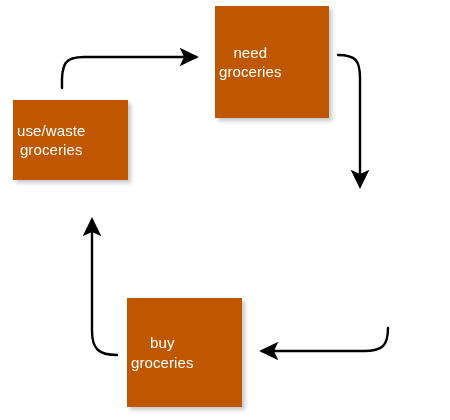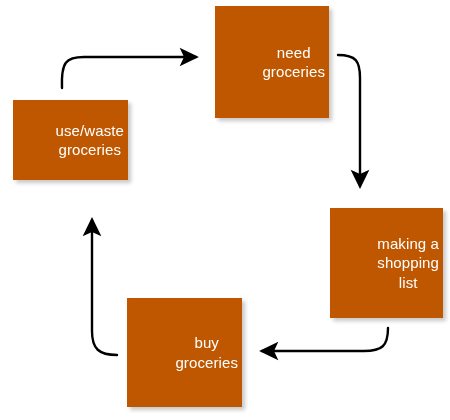--- a/index.html
+++ b/index.html
@@ -15,21 +15,21 @@
     width: 450px;
     height: 420px;
     background: #ffffff;
     overflow: hidden;
   }
   .node {
     position: absolute;
     box-sizing: border-box;
     display: flex;
     align-items: center;
-    justify-content: flex-end;
+    justify-content: flex-start;
     text-align: center;
     color: #ffffff;
     font-size: 15px;
     line-height: 1.28;
     letter-spacing: 0.1px;
     background: #bf5700;
     box-shadow: 3px 3px 4px rgba(0,0,0,0.22);
     padding: 4px;
     -webkit-font-smoothing: antialiased;
   }
@@ -75,24 +75,19 @@
   <div class="node" id="node-need-groceries">
     <span class="node-label">need
 groceries</span>
   </div>
 
   <div class="node" id="node-use-waste">
     <span class="node-label">use/waste
 groceries</span>
   </div>
 
-  <div class="node" id="node-shopping-list">
-    <span class="node-label">making a
-shopping
-list</span>
-  </div>
 
   <div class="node" id="node-buy-groceries">
     <span class="node-label">buy
 groceries</span>
   </div>
 
 </div>
 
 </body></html>

